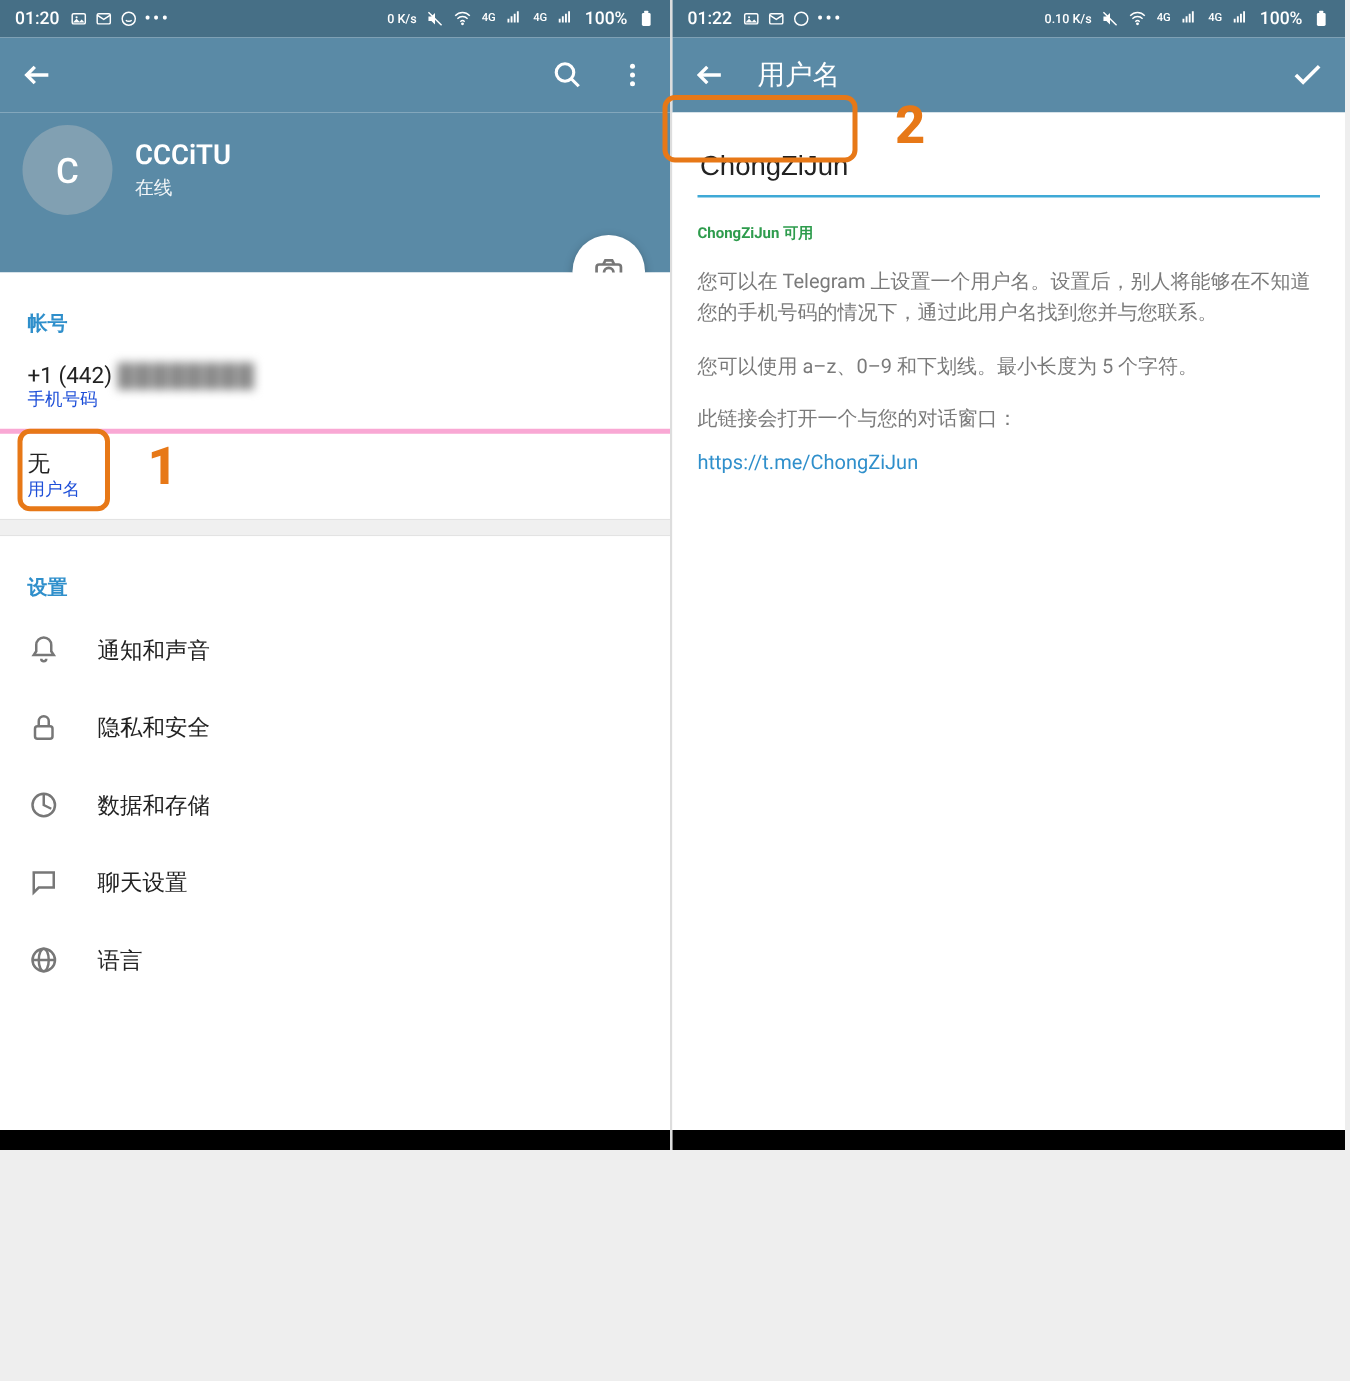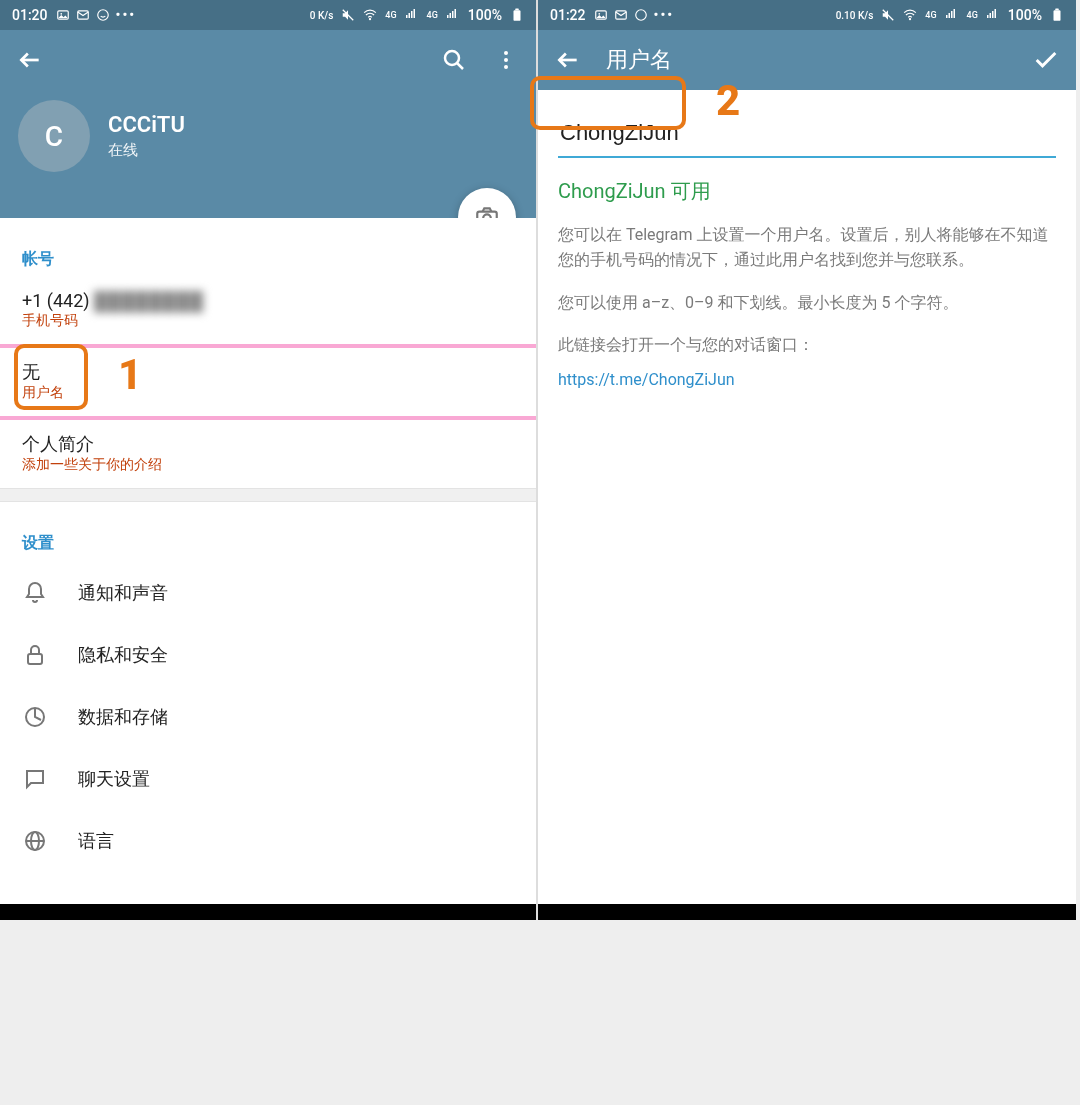--- a/index.html
+++ b/index.html
@@ -96,21 +96,21 @@
     padding: 16px 22px 8px 22px;
     margin-top: 15px;
   }
   .row {
     padding: 12px 22px 14px 22px;
     border-bottom: 4px solid #f9a8d4;
     cursor: pointer;
   }
   .row:last-child { border-bottom: none; }
   .row .value { font-size: 18px; color: #222; }
-  .row .label { font-size: 14px; color: #c2410c; margin-top: 0; }
+  .row .label { font-size: 14px; color: #1d4ed8; margin-top: 0; }
   .divider { height: 14px; background: #f0f0f0; border-top: 1px solid #e3e3e3; border-bottom: 1px solid #e3e3e3;}
 
   .icon-row {
     display: flex;
     align-items: center;
     gap: 30px;
     padding: 18px 22px;
     cursor: pointer;
   }
   .icon-row .icon-slot { width: 26px; height: 26px; display: flex; align-items: center; justify-content: center; }
@@ -146,21 +146,21 @@
   .username-input {
     width: 100%;
     font-size: 22px;
     color: #222;
     border: none;
     border-bottom: 2px solid #3fa9d6;
     padding: 6px 2px 10px 2px;
     outline: none;
     background: transparent;
   }
-  .avail { color: #2e9c4d; font-size: 20px; margin-top: 20px; }
+  .avail { color: #2e9c4d; font-size: 12px; margin-top: 20px; font-weight: bold; }
   .para { color: #7a7a7a; font-size: 16px; line-height: 1.55; margin-top: 18px; }
   .link { color: #2f8fcb; font-size: 16px; margin-top: 6px; }
 
   .navbar {
     height: 16px;
     background: #000;
     width: 100%;
     margin-top: auto;
   }
 
@@ -295,24 +295,20 @@
         <span>+1 (442) </span><span class="blur">████████</span>
       </div>
       <div class="label">手机号码</div>
     </div>
     <div class="row" style="position:relative;">
       <div class="value">无</div>
       <div class="label">用户名</div>
       <div class="annot-box" style="left:14px; top:-4px; width:74px; height:66px;"></div>
       <div class="annot-num" style="left:118px; top:2px;">1</div>
     </div>
-    <div class="row" style="border-bottom:none;">
-      <div class="value">个人简介</div>
-      <div class="label">添加一些关于你的介绍</div>
-    </div>
   </div>
 
   <div class="divider"></div>
 
   <div class="section">
     <div class="section-header">设置</div>
 
     <div class="icon-row">
       <span class="icon-slot">
         <svg viewBox="0 0 24 24" width="24" height="24" fill="none" stroke="#777" stroke-width="2">

